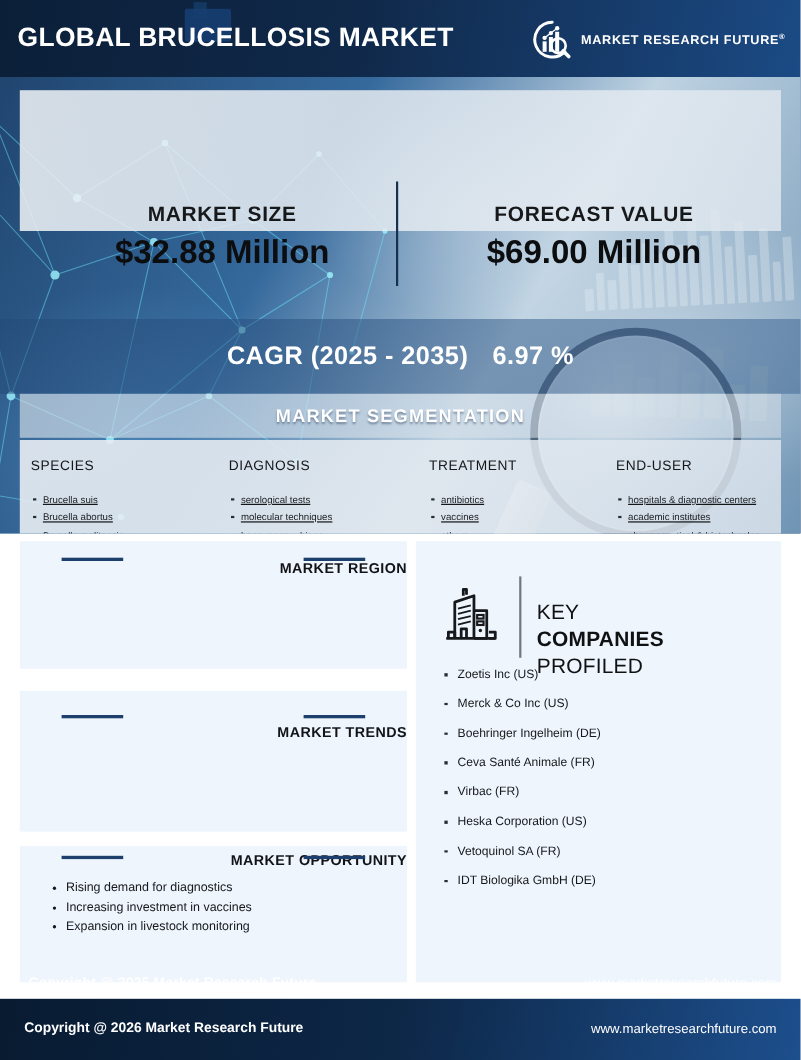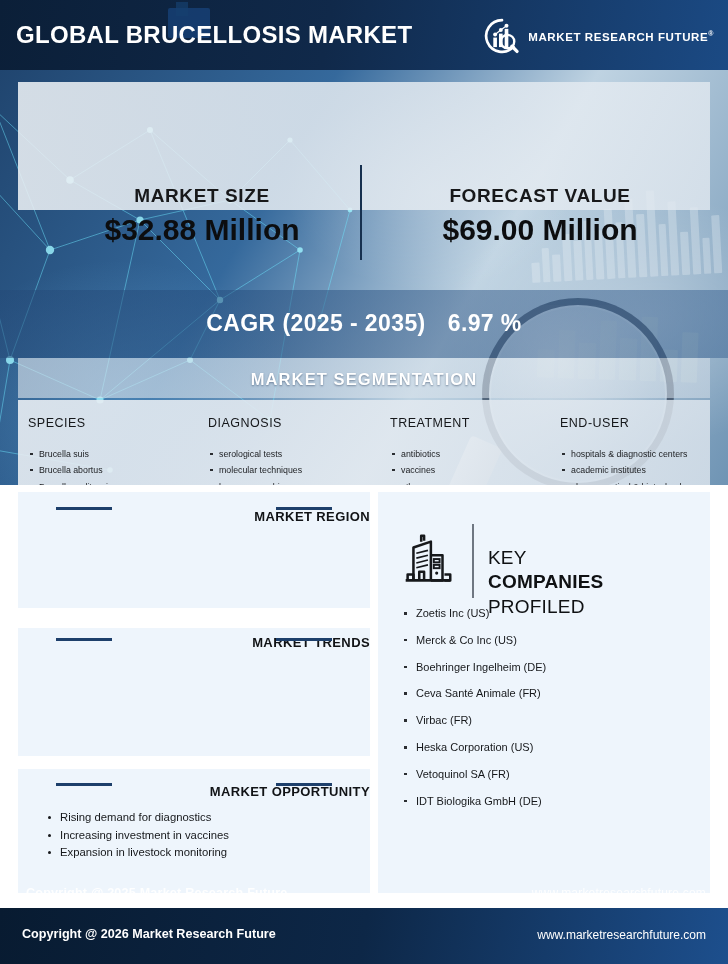--- a/index.html
+++ b/index.html
@@ -70,21 +70,21 @@
      text-shadow:0 1px 2px rgba(20,40,70,.45);}
   .seg-panel{position:absolute;left:18px;top:330px;width:692px;height:148px;
      background:linear-gradient(100deg,rgba(233,238,243,.90),rgba(222,230,238,.82));}
   .seg-cols{position:absolute;left:18px;top:338px;width:692px;height:160px;display:flex;}
   .seg-col{padding:8px 10px 0 10px;box-sizing:border-box;}
   .seg-col.c1{width:180px;}
   .seg-col.c2{width:182px;}
   .seg-col.c3{width:170px;}
   .seg-col.c4{width:160px;}
   .seg-h{font-size:12.5px;font-weight:400;color:#15171a;letter-spacing:.5px;margin-bottom:16px;}
-  .seg-ul{list-style:none;margin:0;padding:0;}
+  .seg-ul{list-style:none;margin:0;padding:0;text-decoration:underline;}
   .seg-ul li{position:relative;padding-left:11px;font-size:8.8px;color:#1b1d20;
      line-height:16.3px;white-space:nowrap;}
   .seg-ul li:before{content:"";position:absolute;left:2px;top:6.5px;width:2.6px;height:2.6px;
      background:#2a2d31;}
 
   
   .card{position:absolute;background:#eef5fc;}
   .card-hd{position:relative;text-align:right;font-size:13px;font-weight:700;color:#111316;
      letter-spacing:.4px;}
   .rule{position:absolute;top:50%;width:56px;height:3px;background:#1d3f6b;margin-top:-1px;}
@@ -293,29 +293,29 @@
   <div class="card" id="region-card">
     <div class="card-hd" style="padding-top:17px;">
       <span class="rule l"></span>
       <span>MARKET REGION</span>
       <span class="rule r"></span>
     </div>
     <ul class="bullets"></ul>
   </div>
 
   <div class="card" id="trends-card">
-    <div class="card-hd" style="padding-top:7px;">
+    <div class="card-hd" style="padding-top:30px;">
       <span class="rule l"></span>
       <span>MARKET TRENDS</span>
       <span class="rule r"></span>
     </div>
   </div>
 
   <div class="card" id="opportunity-card">
-    <div class="card-hd" style="padding-top:15px;">
+    <div class="card-hd" style="padding-top:5px;">
       <span class="rule l"></span>
       <span>MARKET OPPORTUNITY</span>
       <span class="rule r"></span>
     </div>
     <ul class="bullets">
       <li>Rising demand for diagnostics</li>
       <li>Increasing investment in vaccines</li>
       <li>Expansion in livestock monitoring</li>
     </ul>
   </div>

